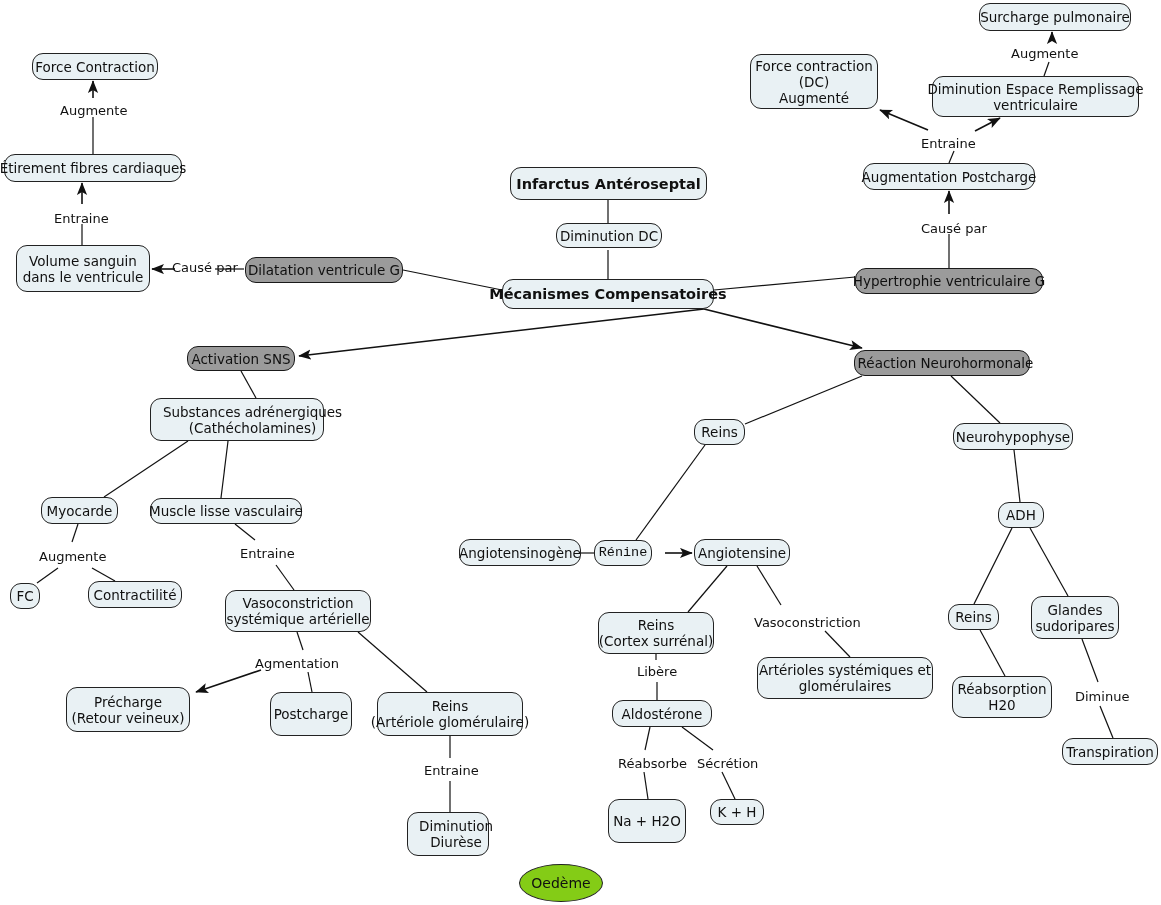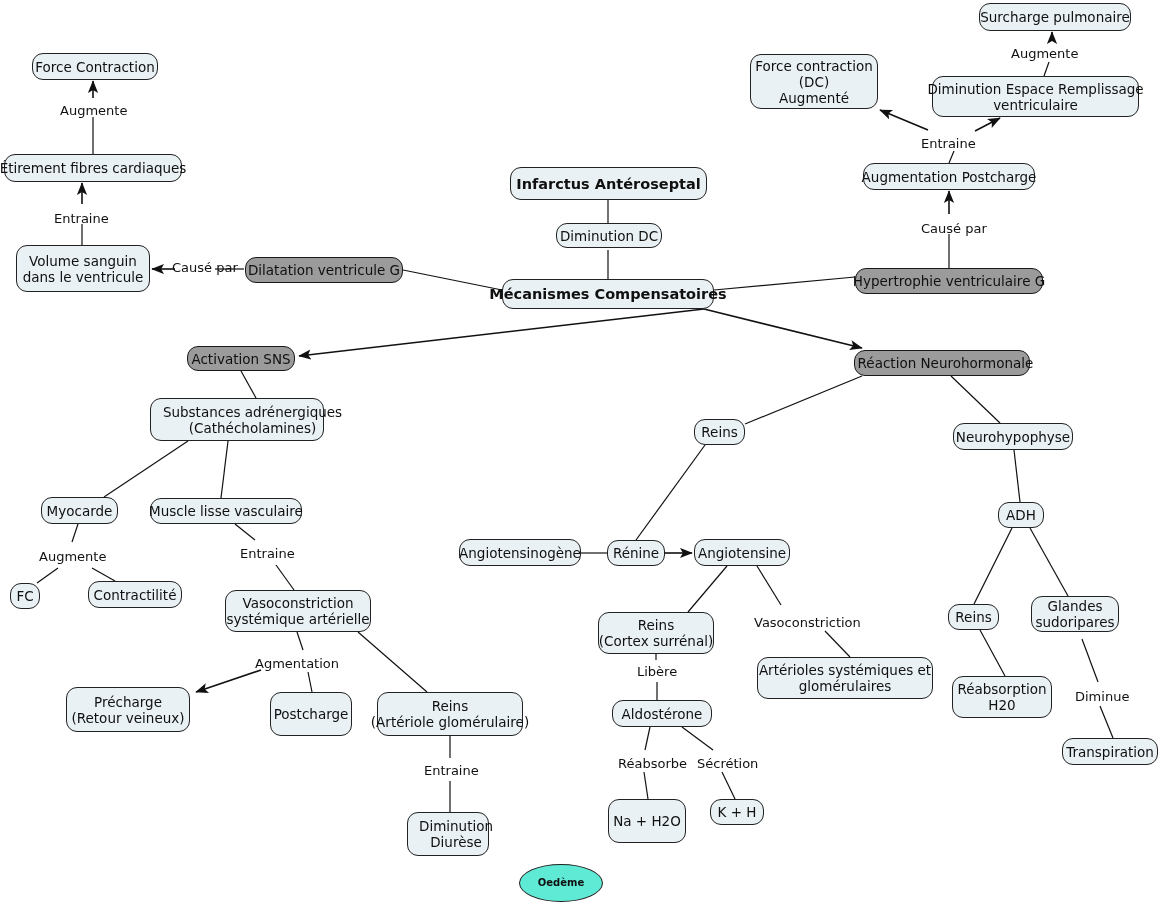--- a/index.html
+++ b/index.html
@@ -21,23 +21,23 @@
     justify-content:center;
     text-align:center;
     padding:3px 9px;
     white-space:pre;
     z-index:5;
   }
   .node.gray{background:#9b9b9b;border-color:#1a1a1a;}
   .node.bold{font-weight:bold;font-size:14.5px;}
   .node.ellipse{
     border-radius:50%;
-    background:#5eead4;
-    font-weight:bold;
-    font-size:10px;
+    background:#84cc16;
+    font-weight:normal;
+    font-size:14px;
   }
   .elabel{
     position:absolute;
     font-size:13px;
     line-height:15px;
     color:#111;
     background:transparent;
     white-space:pre;
     z-index:6;
   }
@@ -136,34 +136,34 @@
 systémique artérielle</div>
       <div class="node" style="left: 66px; top: 687px; width: 124px; height: 45px;">Précharge
 (Retour veineux)</div>
       <div class="node" style="left: 270px; top: 692px; width: 82px; height: 44px;">Postcharge</div>
       <div class="node" style="left: 377px; top: 692px; width: 146px; height: 44px;">Reins
 (Artériole glomérulaire)</div>
       <div class="node" style="left: 407px; top: 812px; width: 82px; height: 44px; padding-left: 25px;">Diminution
 Diurèse</div>
       <div class="node" style="left: 694px; top: 419px; width: 51px; height: 26px;">Reins</div>
       <div class="node" style="left: 459px; top: 539px; width: 122px; height: 27px;">Angiotensinogène</div>
-      <div class="node" style="left: 607px; top: 540px; width: 58px; height: 26px;">Rénine</div>
+      <div class="node" style="left: 594px; top: 540px; width: 58px; height: 26px; font-family: Liberation Mono, monospace;">Rénine</div>
       <div class="node" style="left: 694px; top: 539px; width: 96px; height: 27px;">Angiotensine</div>
       <div class="node" style="left: 598px; top: 612px; width: 116px; height: 42px;">Reins
 (Cortex surrénal)</div>
       <div class="node" style="left: 757px; top: 657px; width: 176px; height: 42px;">Artérioles systémiques et
 glomérulaires</div>
       <div class="node" style="left: 612px; top: 700px; width: 100px; height: 27px;">Aldostérone</div>
       <div class="node" style="left: 608px; top: 799px; width: 78px; height: 44px;">Na + H2O</div>
       <div class="node" style="left: 710px; top: 799px; width: 54px; height: 26px;">K + H</div>
       <div class="node gray" style="left: 854px; top: 350px; width: 176px; height: 26px; padding-left: 16px;">Réaction Neurohormonale</div>
       <div class="node" style="left: 953px; top: 423px; width: 120px; height: 27px;">Neurohypophyse</div>
       <div class="node" style="left: 998px; top: 502px; width: 46px; height: 26px;">ADH</div>
       <div class="node" style="left: 948px; top: 604px; width: 51px; height: 26px;">Reins</div>
-      <div class="node" style="left: 1031px; top: 596px; width: 88px; height: 36px;">Glandes
+      <div class="node" style="left: 1031px; top: 596px; width: 88px; height: 43px;">Glandes
 sudoripares</div>
       <div class="node" style="left: 952px; top: 676px; width: 100px; height: 42px;">Réabsorption
 H20</div>
       <div class="node" style="left: 1062px; top: 738px; width: 96px; height: 27px;">Transpiration</div>
       <div class="node ellipse" style="left: 519px; top: 864px; width: 84px; height: 38px;">Oedème</div>
     </div>
   <div id="label-layer">
       <div class="elabel" style="left: 60px; top: 103px;">Augmente</div>
       <div class="elabel" style="left: 54px; top: 211px;">Entraine</div>
       <div class="elabel" style="left: 172px; top: 260px;">Causé par</div>

